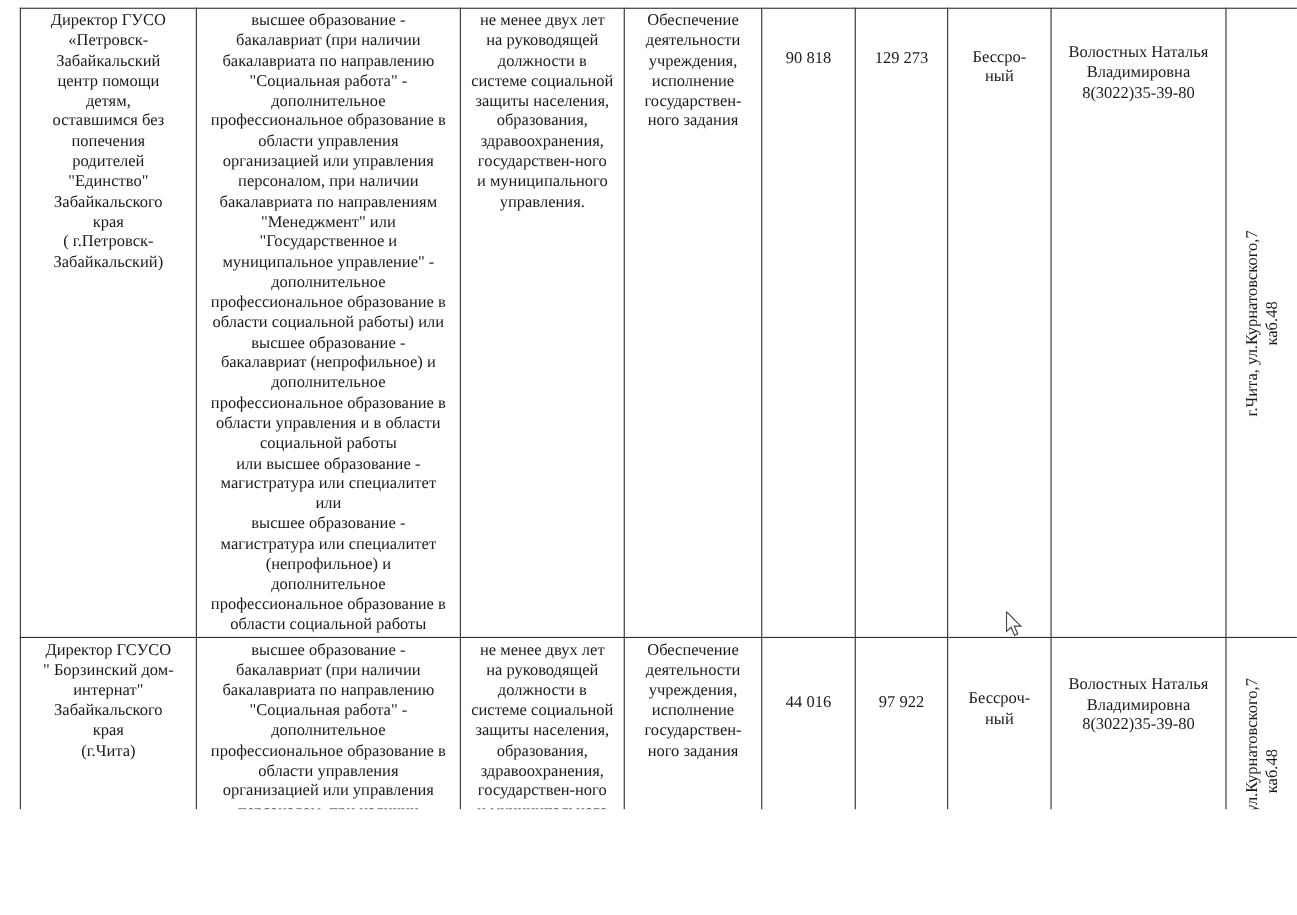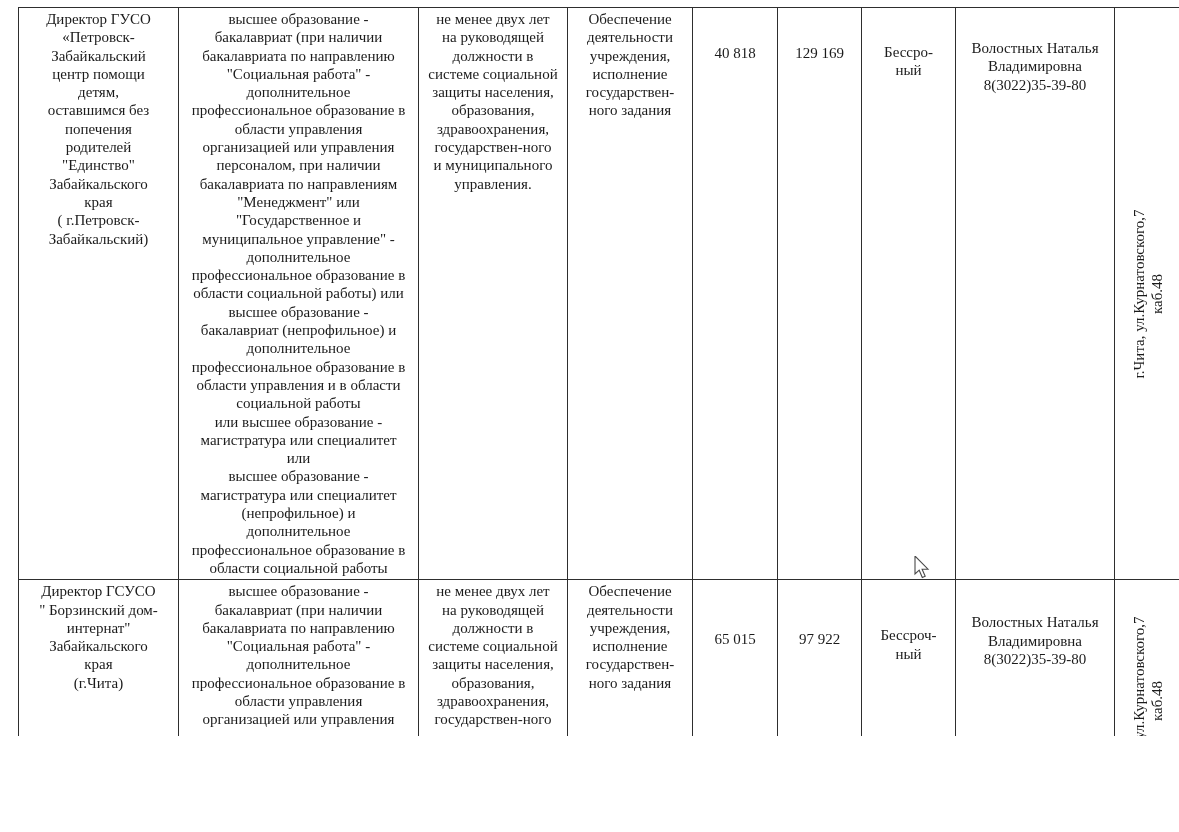--- a/index.html
+++ b/index.html
@@ -136,22 +136,22 @@
 здравоохранения,
 государствен-ного
 и муниципального
 управления.</td>
         <td>Обеспечение
 деятельности
 учреждения,
 исполнение
 государствен-
 ного задания</td>
-        <td class="num">40 818</td>
-        <td class="num">129 169</td>
+        <td class="num">90 818</td>
+        <td class="num">129 273</td>
         <td class="contract">Бессро-
 ный</td>
         <td class="contact">Волостных Наталья
 Владимировна
 8(3022)35-39-80</td>
         <td class="addr">
           <div class="rot">г.Чита, ул.Курнатовского,7
 каб.48</div>
         </td>
       </tr>
@@ -184,21 +184,21 @@
 здравоохранения,
 государствен-ного
 и муниципального
 управления.</td>
         <td>Обеспечение
 деятельности
 учреждения,
 исполнение
 государствен-
 ного задания</td>
-        <td class="num">65 015</td>
+        <td class="num">44 016</td>
         <td class="num">97 922</td>
         <td class="contract">Бессроч-
 ный</td>
         <td class="contact">Волостных Наталья
 Владимировна
 8(3022)35-39-80</td>
         <td class="addr">
           <div class="rot">г.Чита, ул.Курнатовского,7
 каб.48</div>
         </td>

